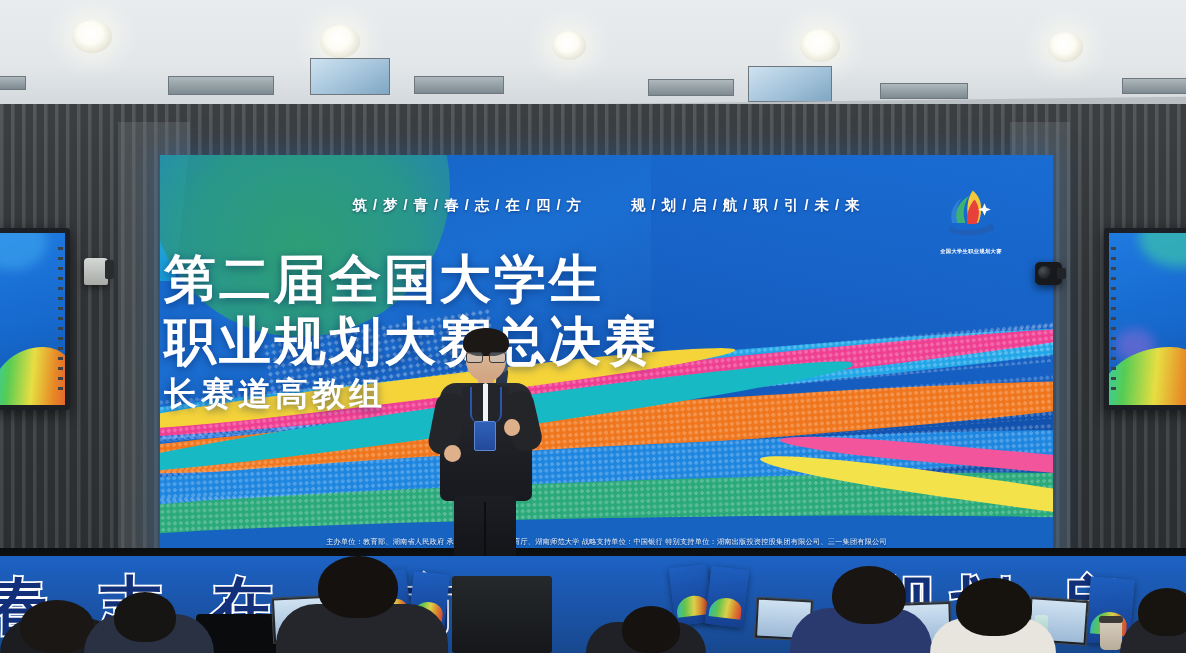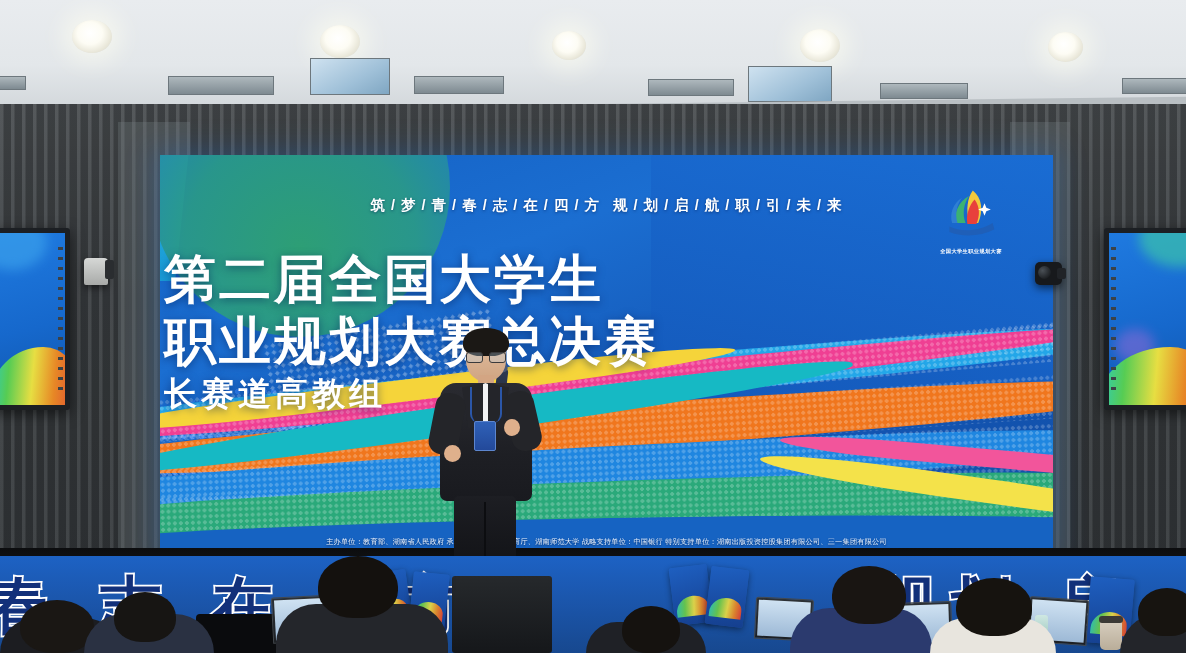--- a/index.html
+++ b/index.html
@@ -48,21 +48,21 @@
 
   
   .ribbon{position:absolute;left:-60px;border-radius:50%/14px;transform-origin:left center;}
   .halftone{position:absolute;left:0;width:100%;height:100%;
     background-image:radial-gradient(rgba(255,255,255,.22) 38%,transparent 40%);
     background-size:6px 6px;}
 
   .led-tagline{position:absolute;top:41px;left:0;width:100%;text-align:center;
     color:#fff;font-size:14.5px;font-weight:bold;letter-spacing:1px;
     text-shadow:0 1px 3px rgba(0,30,80,.55);}
-  .led-tagline span{margin:0 4px;}
+  .led-tagline span{margin:0 22px;}
 
   .led-title{position:absolute;left:4px;width:100%;text-align:left;color:#fff;
     font-weight:bold;letter-spacing:3px;line-height:1;
     text-shadow:0 2px 9px rgba(2,30,85,.55);}
   .t1{top:98px;font-size:52px;}
   .t2{top:160px;font-size:52px;}
   .t3{top:222px;font-size:33px;letter-spacing:4px;}
 
   .led-logo{position:absolute;right:44px;top:32px;width:76px;height:78px;text-align:center;}
   .led-logo-text{font-size:5.2px;color:#fff;letter-spacing:.4px;margin-top:3px;font-weight:bold;}

